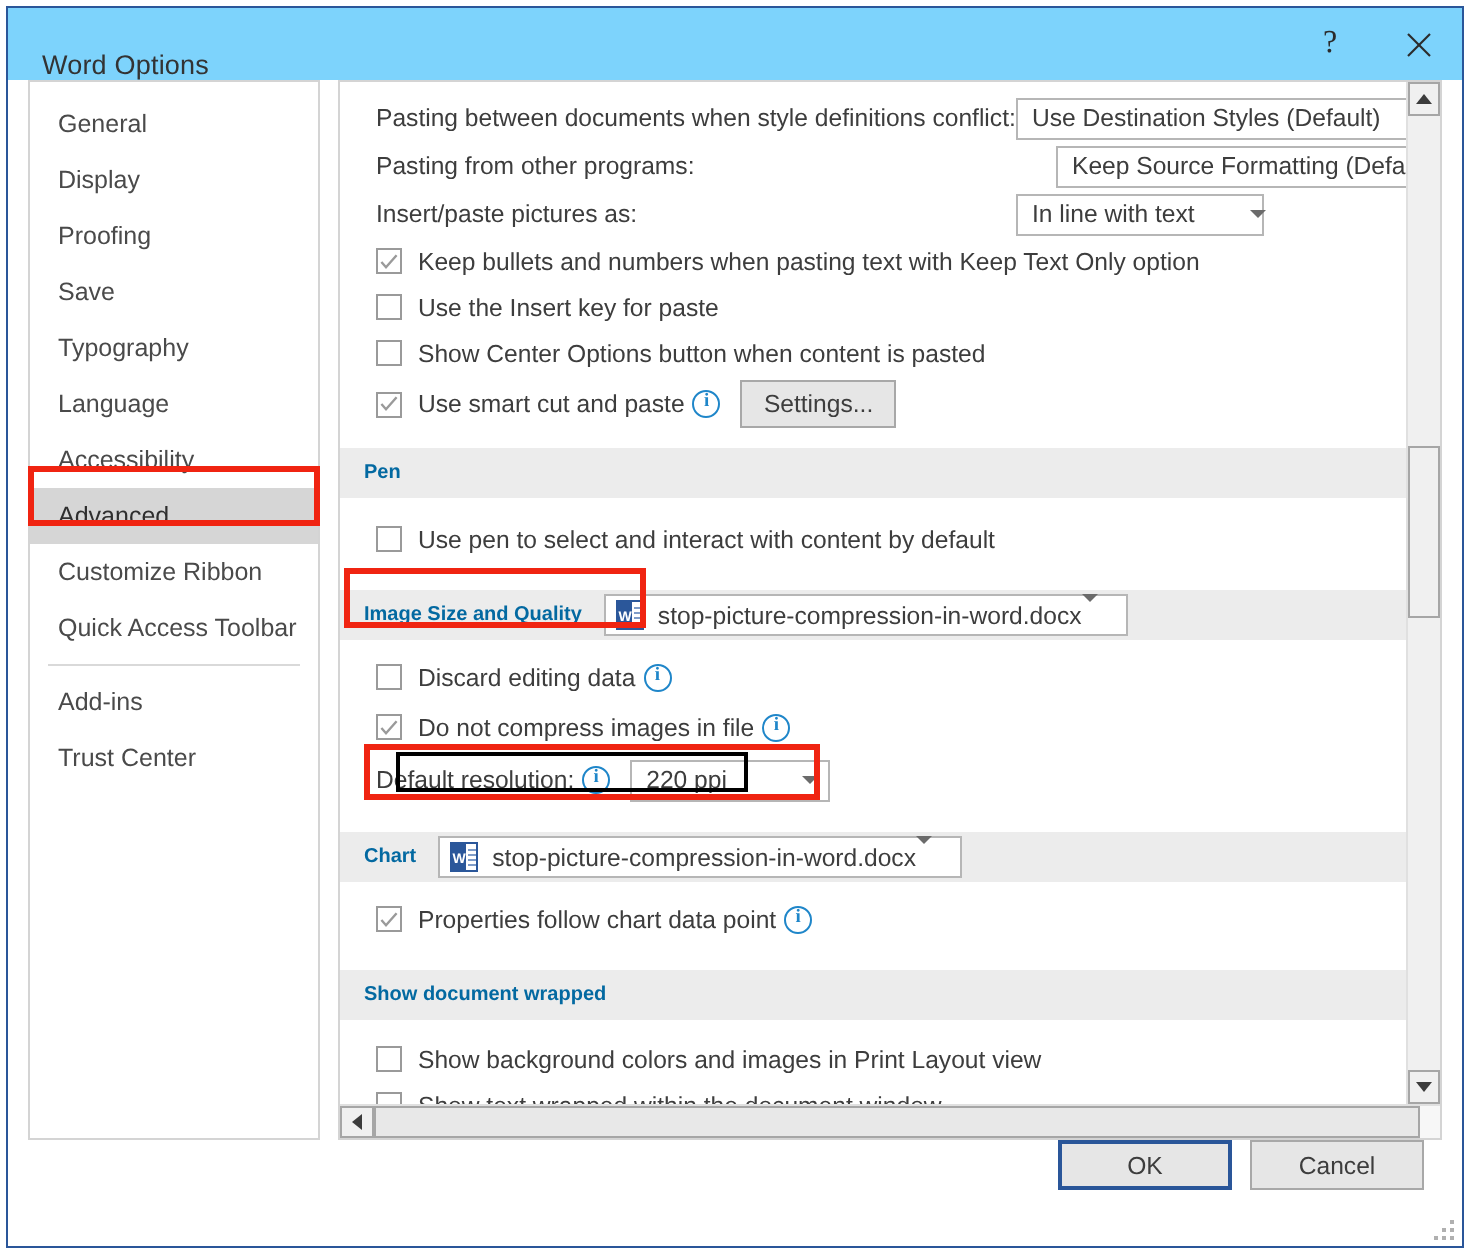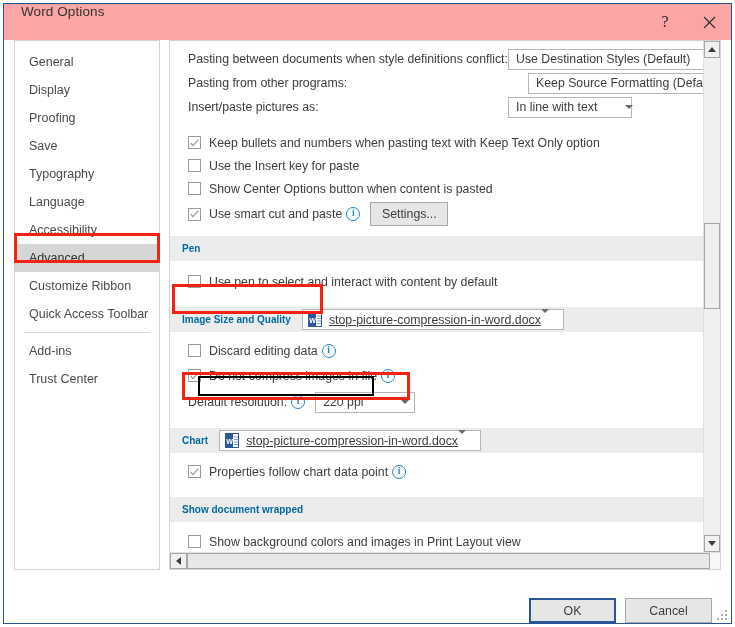--- a/index.html
+++ b/index.html
@@ -24,22 +24,22 @@
     border: 1px solid #2a5699;
     display: flex;
     flex-direction: column;
   }
 
   
   .titlebar {
     height: 36px;
     flex: 0 0 36px;
     display: flex;
-    align-items: flex-start;
-    background: #fca5a5;
+    align-items: flex-end;
+    background: #7dd3fc;
     position: relative;
   }
   .title-text {
     margin-left: 17px;
     font-size: 13.5px;
     color: #333333;
     letter-spacing: 0.1px;
   }
   .titlebar-buttons {
     margin-left: auto;
@@ -217,21 +217,20 @@
     height: 21px;
     border: 1px solid #b6b6b6;
     background: #ffffff;
     display: inline-flex;
     align-items: center;
     margin-left: 11px;
     padding-left: 5px;
     font-size: 12.3px;
     color: #3d3d3d;
     cursor: default;
-    text-decoration: underline;
   }
   .band-combo .cb-arrow { width: 22px; }
 
   
   .wordicon {
     width: 14px; height: 15px;
     flex: 0 0 14px;
     margin-right: 7px;
     position: relative;
   }
@@ -352,21 +351,21 @@
     width: 17px;
     flex: 0 0 17px;
     background: #f7f7f7;
   }
 
   
   .footer {
     height: 53px;
     flex: 0 0 53px;
     display: flex;
-    align-items: flex-end;
+    align-items: flex-start;
     justify-content: flex-end;
     padding-right: 19px;
     position: relative;
   }
   .btn {
     height: 25px;
     width: 87px;
     border: 1px solid #a8a8a8;
     background: #e6e6e6;
     font-size: 12.3px;
@@ -479,21 +478,21 @@
           <div class="row">
             <span class="lbl">Insert/paste pictures as:</span>
             <div class="combo" style="left:338px; width:124px;">
               <span class="cb-txt">In line with text</span>
               <span class="cb-arrow">
                   <i class="arrow-dn"></i>
                 </span>
             </div>
           </div>
 
-          <div class="row cbrow" style="margin-top:12px;">
+          <div class="row cbrow" style="margin-top:0;">
             <span class="cb">
               <svg width="9" height="8" viewBox="0 0 9 8">
                   <polyline points="0.7,4 3,6.6 8.3,0.6" fill="none" stroke="#9a9a9a" stroke-width="1.2"></polyline>
                 </svg>
             </span>
             <span class="lbl">Keep bullets and numbers when pasting text with Keep Text Only option</span>
           </div>
 
           <div class="row cbrow">
             <span class="cb"></span>

